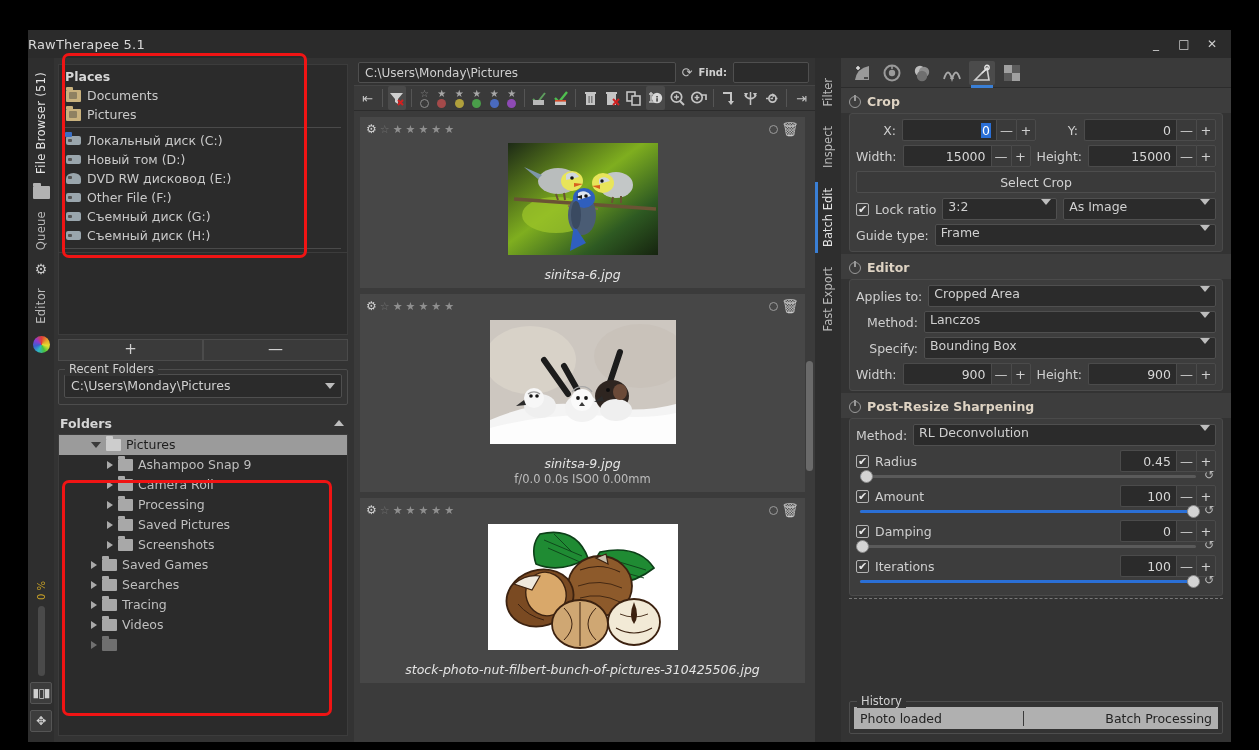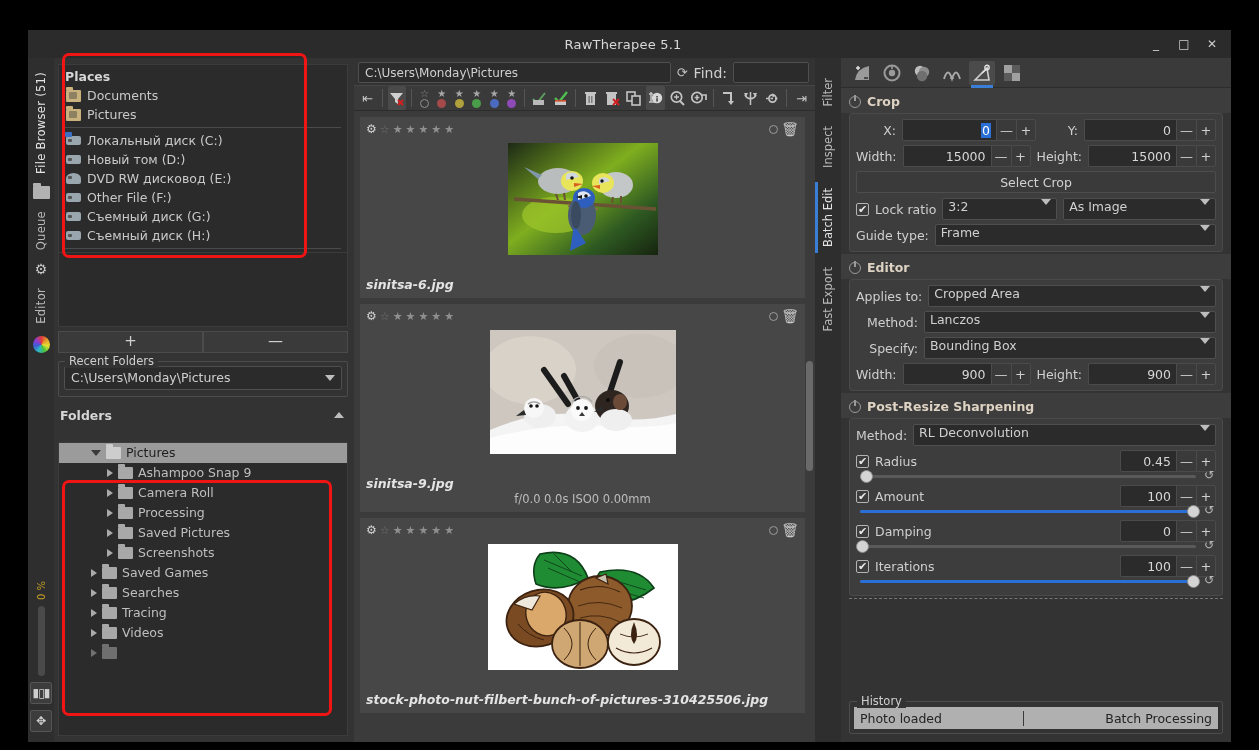--- a/index.html
+++ b/index.html
@@ -15,21 +15,21 @@
     background: #333333;
     display: flex; flex-direction: column;
   }
   
   .titlebar {
     height: 28px; background: #2b2b2b;
     display: flex; align-items: center; position: relative;
     flex: 0 0 28px;
   }
   .titlebar .title {
-    position: absolute; left: 0; right: 13px; text-align: center;
+    position: absolute; left: 0; right: 13px; text-align: left;
     color: #d8d8d8; font-size: 13px; letter-spacing: .2px;
   }
   .wbtns { margin-left: auto; display: flex; gap: 2px; padding-right: 6px; position: relative; z-index: 2;}
   .wbtn {
     width: 26px; height: 22px; display: flex; align-items: center; justify-content: center;
     color: #cfcfcf; font-size: 12px; line-height: 1; background: transparent;
   }
   
   .body { flex: 1 1 auto; display: flex; min-height: 0; background: #333; }
 
@@ -93,41 +93,41 @@
   .fieldset { margin-top:8px; border:1px solid #4d4d4d; border-radius:2px; padding:4px 5px 6px 5px; position:relative;}
   .legend { position:absolute; top:-8px; left:6px; background:#333; padding:0 4px; color:#cfcfcf; font-size:11.5px;}
   .combo {
     height:24px; background:#2b2b2b; border:1px solid #4f4f4f; border-radius:2px;
     display:flex;align-items:center; padding:0 6px; color:#cfcfcf; font-size:12.5px;
     justify-content:space-between;
   }
   .caret { width:0;height:0;border-left:5px solid transparent;border-right:5px solid transparent;border-top:6px solid #bdbdbd;}
   .caret.up { border-top:none; border-bottom:6px solid #bdbdbd;}
   .folders-box { margin-top:10px; display:flex; flex-direction:column; flex:1 1 auto; min-height:0;}
-  .folders-head { display:flex; align-items:center; justify-content:space-between; padding:1px 4px 19px 2px;}
+  .folders-head { display:flex; align-items:center; justify-content:space-between; padding:1px 4px 3px 2px;}
   .folders-head span { color:#d6d6d6; font-size:12.5px; font-weight:bold;}
   .tree { background:#2b2b2b; border:1px solid #3c3c3c; flex:1 1 auto; overflow:hidden; }
   .tnode { display:flex; align-items:center; gap:5px; padding:1px 4px; color:#bfbfbf; font-size:12.5px; height:20px;}
   .tnode.sel { background:#9b9b9b; color:#1e1e1e; }
   .tri { width:0;height:0;border-top:4.5px solid transparent;border-bottom:4.5px solid transparent;border-left:6px solid #aaa; flex:0 0 6px;}
   .tri.open{ border-left:5px solid transparent;border-right:5px solid transparent;border-top:6px solid #3a3a3a;border-bottom:none; }
   .fgray{ width:15px;height:12px;background:#a8a8a8;border-radius:1px;position:relative;flex:0 0 15px;}
   .fgray:before{content:"";position:absolute;top:-2.5px;left:0;width:7px;height:3px;background:#a8a8a8;border-radius:1px 1px 0 0;}
   .fgray.light{background:#cdcdcd;}
   .fgray.light:before{background:#cdcdcd;}
 
   
   .center { flex:1 1 auto; display:flex; flex-direction:column; min-width:0; background:#333; }
   .pathbar { display:flex; align-items:center; gap:6px; padding:4px 6px 2px 4px; }
   .pathfield {
     flex:1 1 auto; height:21px; background:#2b2b2b; border:1px solid #4f4f4f; border-radius:2px;
     color:#cfcfcf; font-size:12px; display:flex; align-items:center; padding:0 6px;
   }
   .refresh-ic{ color:#bdbdbd; font-size:13px; }
-  .find-lb{ color:#cfcfcf; font-size:14px;}
+  .find-lb{ color:#cfcfcf; font-size:10px;font-weight:bold;}
   .findfield{ width:76px;height:21px;background:#2b2b2b;border:1px solid #4f4f4f;border-radius:2px;}
   .fbtool {
     height:26px; display:flex; align-items:center; gap:3px; padding:0 4px; background:#3a3a3a;
     border-top:1px solid #454545; border-bottom:1px solid #2c2c2c;
   }
   .tbtn { width:22px;height:24px; display:flex;align-items:center;justify-content:center; color:#c6c6c6; font-size:13px; position:relative;}
   .tbtn.act{ background:#4a4a4a; border-radius:2px;}
   .tsep{ width:1px;height:18px;background:#555; margin:0 2px;}
   .ratecol{ display:flex;flex-direction:column; align-items:center; gap:0; width:17px;}
   .star{ font-size:10px;color:#8c8c8c; line-height:9px;}
@@ -136,21 +136,21 @@
   .thumbs { flex:1 1 auto; overflow:hidden; position:relative; background:#3b3b3b; padding:6px 10px 0 6px;}
   .tcard { background:#474747; margin-bottom:6px; padding:4px 6px 6px 6px; position:relative;}
   .tcard-top { display:flex; align-items:center; justify-content:space-between; height:16px;}
   .tcard-stars{ display:flex; align-items:center; gap:3px;}
   .gear2{ color:#d2d2d2; font-size:12px;}
   .st{ color:#8f8f8f; font-size:11px;}
   .st.hollow{ color:#6f6f6f;}
   .circ{ width:9px;height:9px;border:1.5px solid #9b9b9b;border-radius:50%;}
   .trash-gl{ color:#c9c9c9; font-size:14px;}
   .timg { display:block; margin:6px auto 0 auto; border:0; }
-  .tname { color:#e4e4e4; font-size:12.5px; font-style:italic; font-weight:bold; margin-top:22px;}
+  .tname { text-align:center; color:#e4e4e4; font-size:12.5px; font-style:italic; font-weight:normal; margin-top:12px;}
   .tmeta { text-align:center; color:#bdbdbd; font-size:11.5px; margin-top:1px;}
   .vscroll{ position:absolute; right:2px; top:250px; width:7px;height:110px;background:#6a6a6a;border-radius:4px;}
 
   
   .rtabs { width:26px;flex:0 0 26px;background:#2e2e2e;display:flex;flex-direction:column;align-items:center;padding-top:10px;}
   .rtab { writing-mode:vertical-rl; transform:rotate(180deg); color:#b9b9b9; font-size:11.5px; padding:10px 2px; white-space:nowrap; position:relative;}
   .rtab.active{ color:#e4e4e4;}
   .rtab.active:after{ content:""; position:absolute; right:-4px; top:4px; bottom:4px; width:3px; background:#3a7fd5;}
 
   

